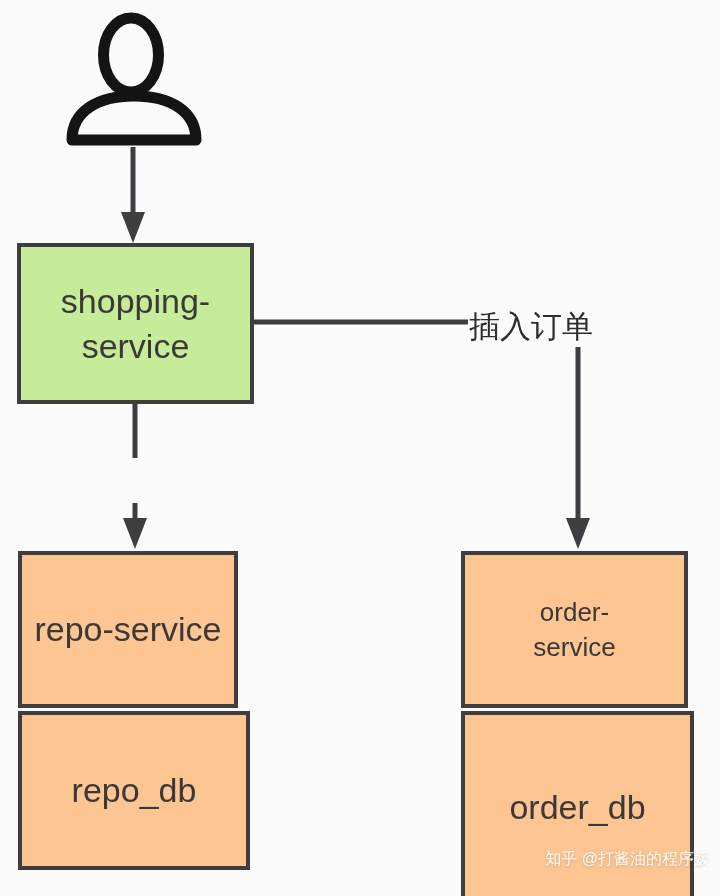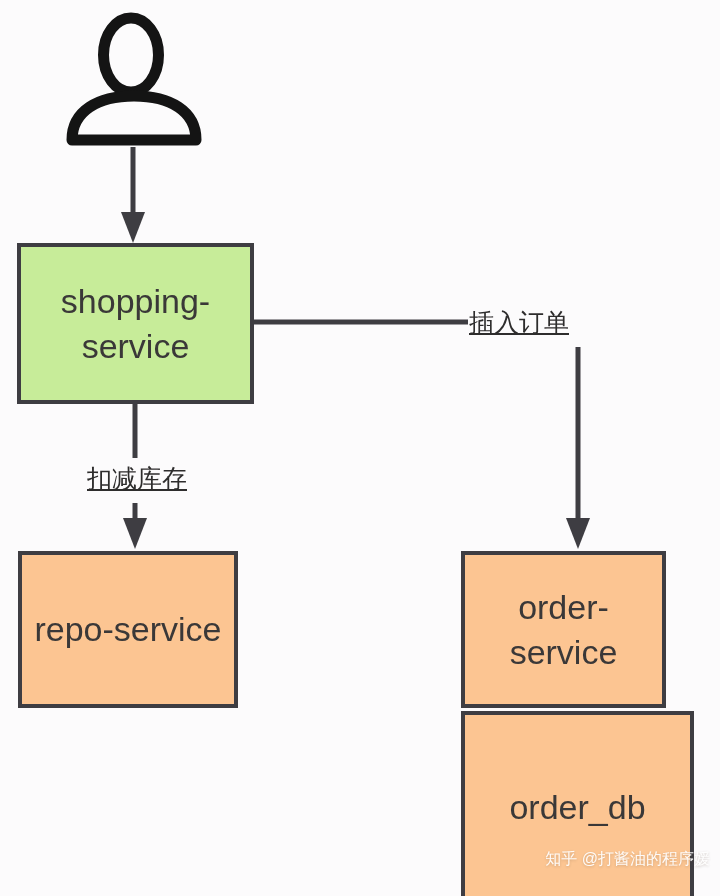--- a/index.html
+++ b/index.html
@@ -21,29 +21,28 @@
     white-space:pre-line;
     line-height:1.32;
   }
   .node-shopping{
     left:17px;top:243px;width:237px;height:161px;
     background:var(--green,#c7ec99);
     font-size:34px;
   }
   .node-repo-top   {left:18px;top:551px;width:220px;height:157px;background:var(--orange,#fcc592);font-size:34px;}
   .node-repo-bottom{left:18px;top:711px;width:232px;height:159px;background:var(--orange,#fcc592);font-size:34px;}
-  .node-order-top   {left:461px;top:551px;width:205px;height:157px;background:var(--orange,#fcc592);font-size:34px;}
+  .node-order-top   {left:461px;top:551px;width:227px;height:157px;background:var(--orange,#fcc592);font-size:26px;}
   .node-order-bottom{left:461px;top:711px;width:233px;height:192px;background:var(--orange,#fcc592);font-size:34px;}
   .edge-label{
     position:absolute;z-index:3;
     color:var(--label,#2e2d2d);
-    font-size:25px;
+    font-size:31px;
     letter-spacing:0px;
     white-space:nowrap;
-    text-decoration:underline;
   }
   .label-deduct{left:75px;top:462px;width:124px;text-align:center;}
   .label-insert{left:469px;top:306px;}
   .watermark{
     position:absolute;z-index:4;
     right:10px;top:849px;
     font-size:16px;
     color:var(--watermark,#ffffff);
     opacity:.93;
     text-shadow:0 1px 3px rgba(90,70,50,.28);
@@ -81,27 +80,29 @@
   </svg>
 
   <div class="node node-shopping">
     <span>shopping-
 service</span>
   </div>
 
   <div class="node node-repo-top">
     <span>repo-service</span>
   </div>
+  <div class="node node-repo-bottom">
+    <span>repo_db</span>
+  </div>
 
   <div class="node node-order-top">
     <span>order-
 service</span>
   </div>
   <div class="node node-order-bottom">
     <span>order_db</span>
   </div>
 
-  <div class="edge-label label-deduct">扣减库存</div>
   <div class="edge-label label-insert">插入订单</div>
 
   <div class="watermark">知乎 @打酱油的程序媛</div>
 
 </div>
 
 </body></html>

